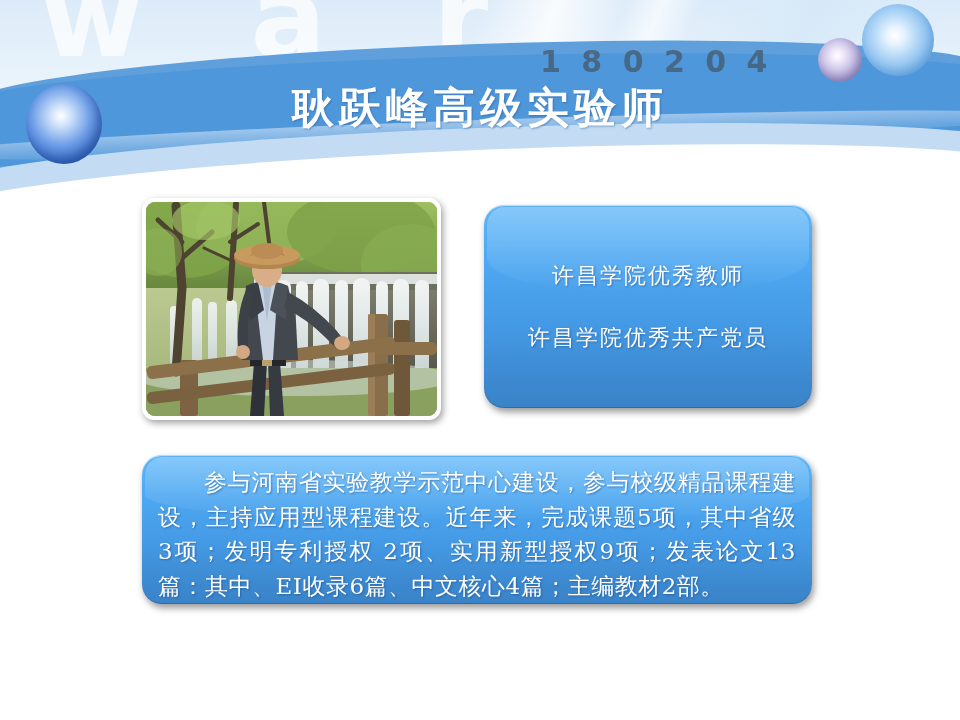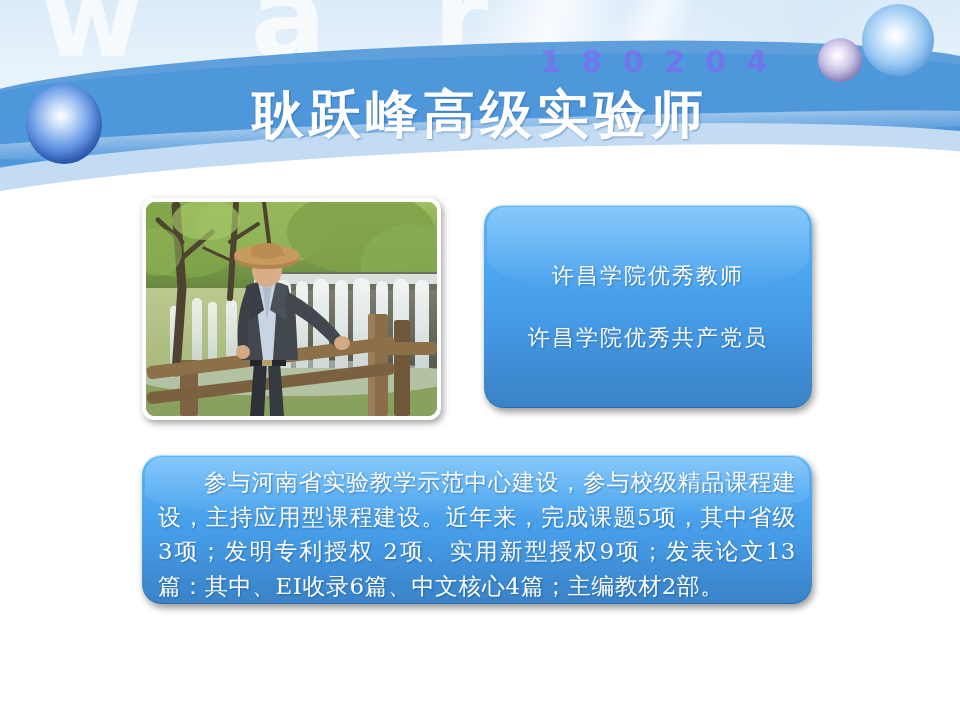--- a/index.html
+++ b/index.html
@@ -43,21 +43,21 @@
     opacity: 0.75;
     user-select: none;
   }
   .watermark2 {
     position: absolute;
     left: 540px; top: 44px;
     font-family: "DejaVu Sans", "Liberation Sans", sans-serif;
     font-size: 30px;
     font-weight: bold;
     letter-spacing: 5px;
-    color: #8b5cf6;
+    color: #404040;
     opacity: 0.55;
     user-select: none;
     text-align: right;
   }
   .diag-streak {
     position: absolute;
     background: linear-gradient(90deg, rgba(255,255,255,0) 0%, rgba(255,255,255,0.95) 50%, rgba(255,255,255,0) 100%);
   }
   .streak-a {
     left: 470px; top: -110px;
@@ -153,21 +153,21 @@
   }
 
   
   .title {
     position: absolute;
     left: 0; top: 80px;
     width: 960px;
     text-align: center;
     color: #ffffff;
     font-family: "DejaVu Serif", "Liberation Serif", serif;
-    font-size: 52px;
+    font-size: 42px;
     font-weight: bold;
     letter-spacing: 5px;
     text-shadow: 1px 1px 2px rgba(30,80,140,.45);
     white-space: nowrap;
   }
 
   
   .photo-frame {
     position: absolute;
     left: 142px; top: 198px;

